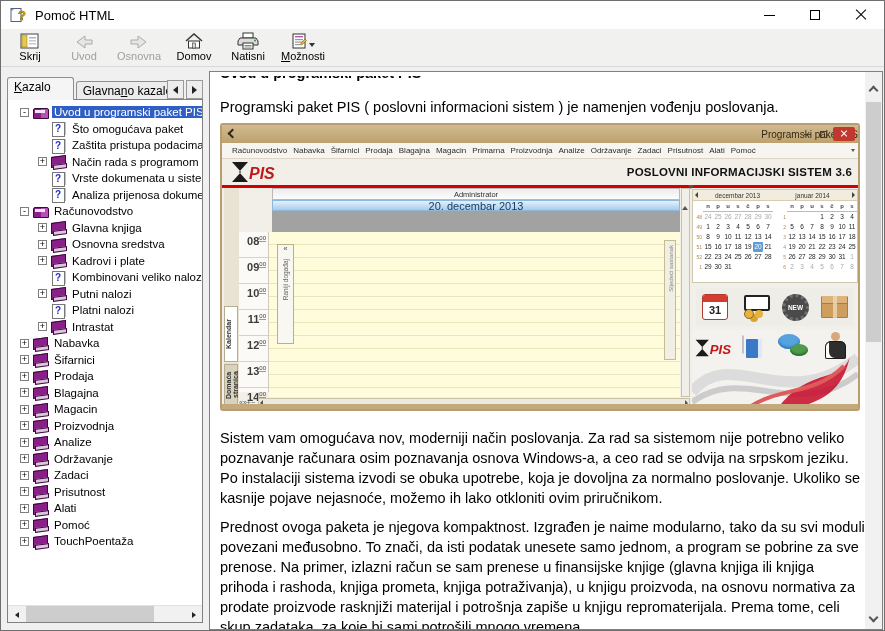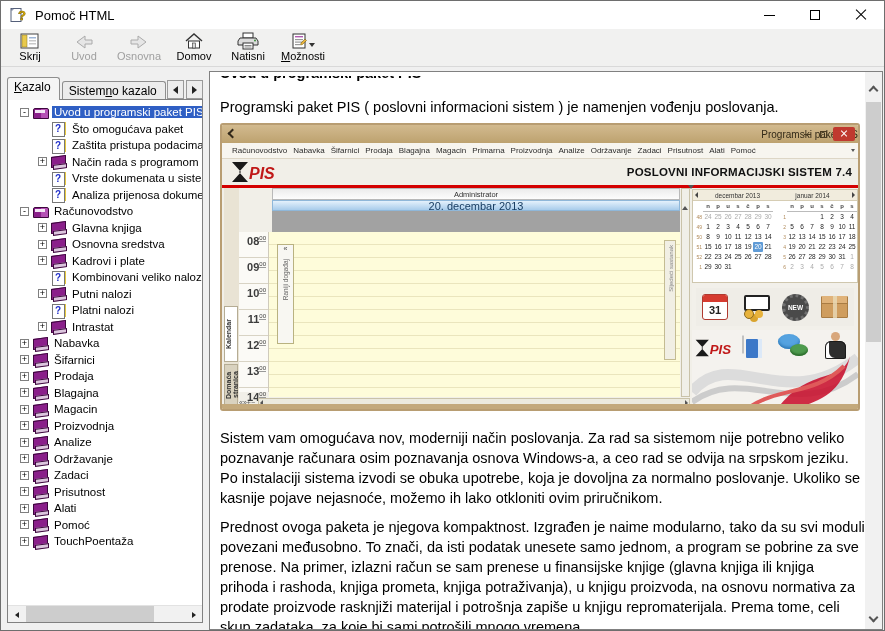--- a/index.html
+++ b/index.html
@@ -22,21 +22,21 @@
   .toolbar{position:absolute;top:28px;left:0;right:0;height:38px;background:#f1f1f0;border-bottom:1px solid #d9d9d9;display:flex;align-items:flex-start;padding:3px 0 0 8px;gap:12px}
   .tbtn{display:flex;flex-direction:column;align-items:center;min-width:42px;font-size:11px;color:#000}
   .tbtn .ticon{height:18px;display:flex;align-items:flex-end}
   .tbtn.disabled{color:#9f9f9f}
   .tbtn u{text-decoration:underline}
   .opt-wrap{display:flex;align-items:center;gap:2px}
   .ddn{width:0;height:0;border:3px solid transparent;border-top:4px solid #333;margin-top:3px}
 
   
   .tabs{position:absolute;left:6px;top:76px;height:23px;display:flex;align-items:flex-end;width:160px;overflow:hidden}
-  .tab{height:19px;padding:2px 8px 0 6px;font-size:12px;background:#ececec;border:1px solid #8e8e8e;border-bottom:none;border-radius:3px 3px 0 0;margin-right:2px;white-space:nowrap;overflow:hidden;color:#000;flex:none}
+  .tab{height:19px;padding:2px 22px 0 6px;font-size:12px;background:#ececec;border:1px solid #8e8e8e;border-bottom:none;border-radius:3px 3px 0 0;margin-right:2px;white-space:nowrap;overflow:hidden;color:#000;flex:none}
   .tab u{text-decoration:underline}
   .tab.active{height:23px;background:#f5f5f5;z-index:2}
   .tab-iskanje{width:36px}
   .spin{position:absolute;top:79px;width:17px;height:19px;background:#ededed;border:1px solid #9a9a9a;display:flex;align-items:center;justify-content:center}
   .spin-l{left:166px}.spin-r{left:185px}
   .tri-l{width:0;height:0;border:4px solid transparent;border-right:5px solid #222;border-left:none}
   .tri-r{width:0;height:0;border:4px solid transparent;border-left:5px solid #222;border-right:none}
 
   
   .treebox{position:absolute;left:6px;top:98px;width:196px;height:524px;background:#fff;border:1px solid #808080;overflow:hidden}
@@ -259,21 +259,21 @@
     </div>
   </div>
 
   <div class="tabs">
 
       <div class="tab active tab-kazalo">
         <span></span><u>K</u><span>azalo</span>
       </div>
 
       <div class="tab tab-stvarno">
-        <span>Sistem</span><u>n</u><span>o kazalo</span>
+        <span>Glavna</span><u>n</u><span>o kazalo</span>
       </div>
 
       <div class="tab tab-iskanje">
         <span></span><u>I</u><span>skanje</span>
       </div>
     </div>
   <div class="spin spin-l">
       <span class="tri-l"></span>
     </div>
   <div class="spin spin-r">
@@ -495,21 +495,21 @@
             <span class="mi">Pomoć</span>
           </div>
         <span class="as-menu-dd"></span>
         <div class="as-logorow">
           <span class="pis-logo" style="position:absolute;left:8px;top:1px">
             <svg class="icon-svg" width="46" height="24" viewBox="0 0 46 24">
                 <path d="M2 2 L18 2 L9 12 L18 22 L2 22 L11 12 Z" fill="#1a1a1a"></path>
                 <text x="19" y="19" font-size="16" font-weight="bold" font-style="italic" fill="#c01818">PIS</text>
               </svg>
           </span>
-          <span class="as-brand">POSLOVNI INFORMACIJSKI SISTEM 7.4</span>
+          <span class="as-brand">POSLOVNI INFORMACIJSKI SISTEM 3.6</span>
         </div>
         <div class="as-redline"></div>
 
         <div class="as-body">
           <div class="as-ltabs">
             <span class="vtab kal">Kalendar</span>
             <span class="vtab dom">Domaća stranica</span>
           </div>
           <div class="as-timecol">
 

